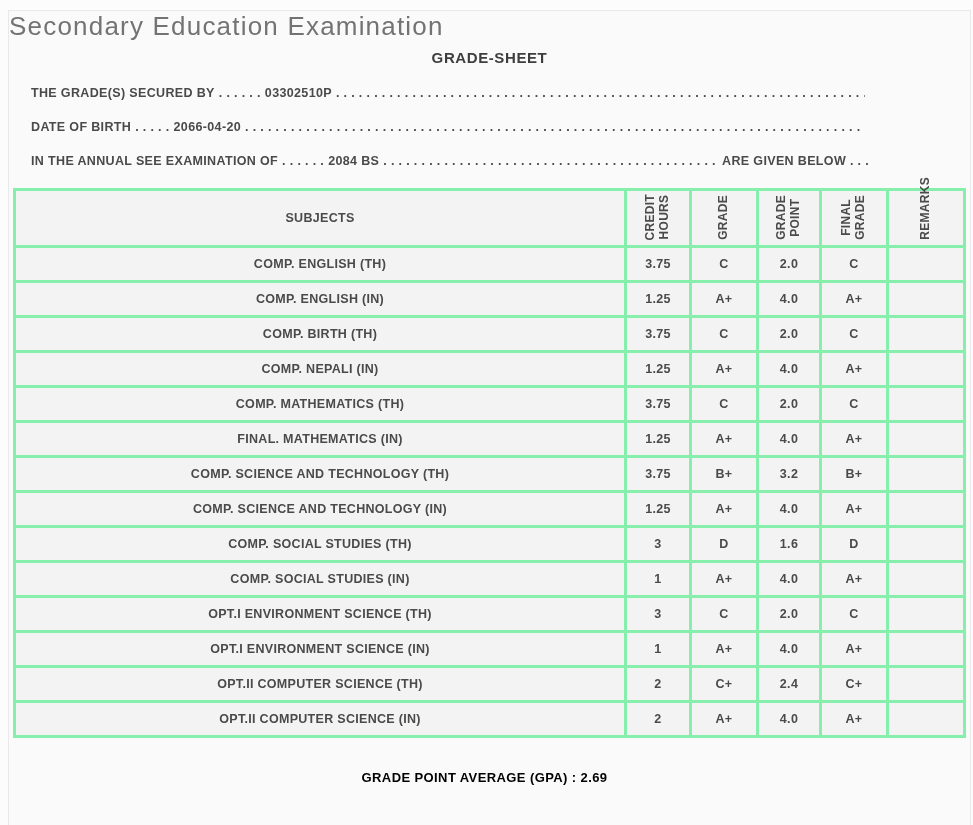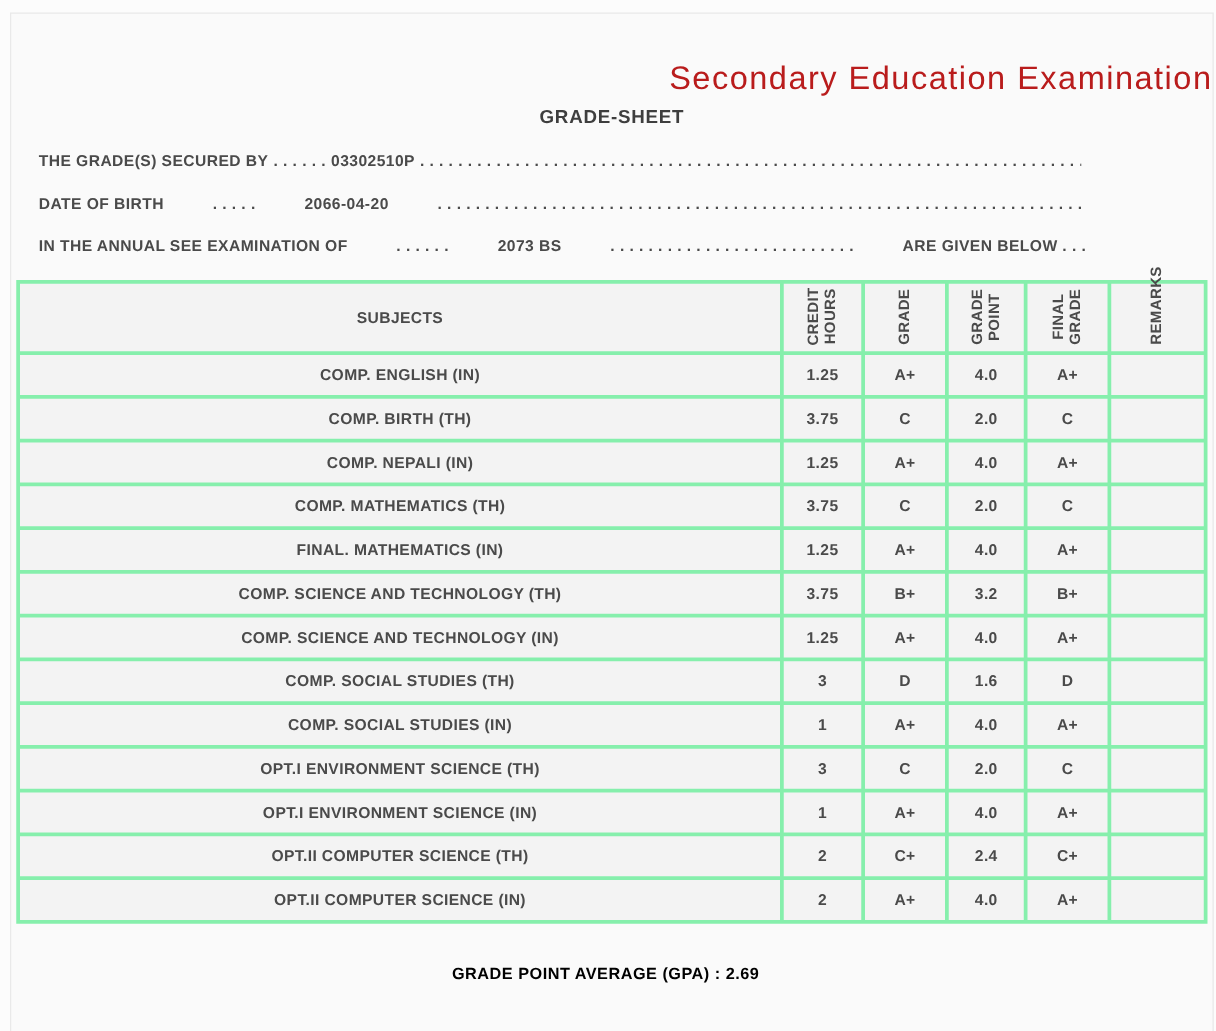--- a/index.html
+++ b/index.html
@@ -12,26 +12,25 @@
     overflow: hidden;
   }
   .card {
     position: absolute;
     left: 8px; top: 10px;
     width: 963px; height: 840px;
     background: #fafafa;
     border: 1px solid #e9e9e9;
   }
   .page-title {
-    margin-top: 36px;
-    text-align: right;
+    text-align: left;
     font-size: 26px;
     font-weight: 400;
     letter-spacing: 1.2px;
-    color: #b91c1c;
+    color: #737373;
   }
   .page-subtitle {
     margin-top: 7px;
     text-align: center;
     font-size: 15px;
     font-weight: 700;
     letter-spacing: 0.6px;
     color: #3e3e3e;
   }
   .info-section {
@@ -40,21 +39,21 @@
   }
   .info-line {
     display: flex;
     align-items: baseline;
     white-space: nowrap;
     font-size: 12.5px;
     font-weight: 700;
     letter-spacing: 0.35px;
     height: 15px;
   }
-  .info-line + .info-line { margin-top: 19px; gap: 35px; }
+  .info-line + .info-line { margin-top: 19px; }
   .info-line > span { flex: 0 0 auto; }
   .dots { margin: 0 4px; }
   .dots-fill {
     flex: 1 1 auto !important;
     overflow: hidden;
     margin-left: 4px;
   }
   .grade-table {
     margin: 19px 4px 0 4px;
     width: calc(100% - 8px);
@@ -117,21 +116,21 @@
     </div>
     <div class="info-line">
       <span>DATE OF BIRTH</span>
       <span class="dots">. . . . .</span>
       <span>2066-04-20</span>
       <span class="dots dots-fill">. . . . . . . . . . . . . . . . . . . . . . . . . . . . . . . . . . . . . . . . . . . . . . . . . . . . . . . . . . . . . . . . . . . . . . . . . . . . . . . . . . . . . . . . . . .</span>
     </div>
     <div class="info-line">
       <span>IN THE ANNUAL SEE EXAMINATION OF</span>
       <span class="dots">. . . . . .</span>
-      <span>2073 BS</span>
+      <span>2084 BS</span>
       <span class="dots dots-fill">. . . . . . . . . . . . . . . . . . . . . . . . . . . . . . . . . . . . . . . . . . . . . . . . . . . . . . . . . . . .</span>
       <span>ARE GIVEN BELOW . . .</span>
     </div>
   </div>
 
   <table class="grade-table">
     <colgroup>
       <col class="c-subject">
       <col class="c-credit">
       <col class="c-grade">
@@ -154,20 +153,28 @@
         <th>
           <span class="vtext"><span>FINAL</span><br><span>GRADE</span></span>
         </th>
         <th>
           <span class="vtext">REMARKS</span>
         </th>
       </tr>
     </thead>
     <tbody>
         <tr>
+          <td class="td-subject">COMP. ENGLISH (TH)</td>
+          <td class="td-num">3.75</td>
+          <td class="td-num">C</td>
+          <td class="td-num">2.0</td>
+          <td class="td-num">C</td>
+          <td class="td-num"></td>
+        </tr>
+        <tr>
           <td class="td-subject">COMP. ENGLISH (IN)</td>
           <td class="td-num">1.25</td>
           <td class="td-num">A+</td>
           <td class="td-num">4.0</td>
           <td class="td-num">A+</td>
           <td class="td-num"></td>
         </tr>
         <tr>
           <td class="td-subject">COMP. BIRTH (TH)</td>
           <td class="td-num">3.75</td>

